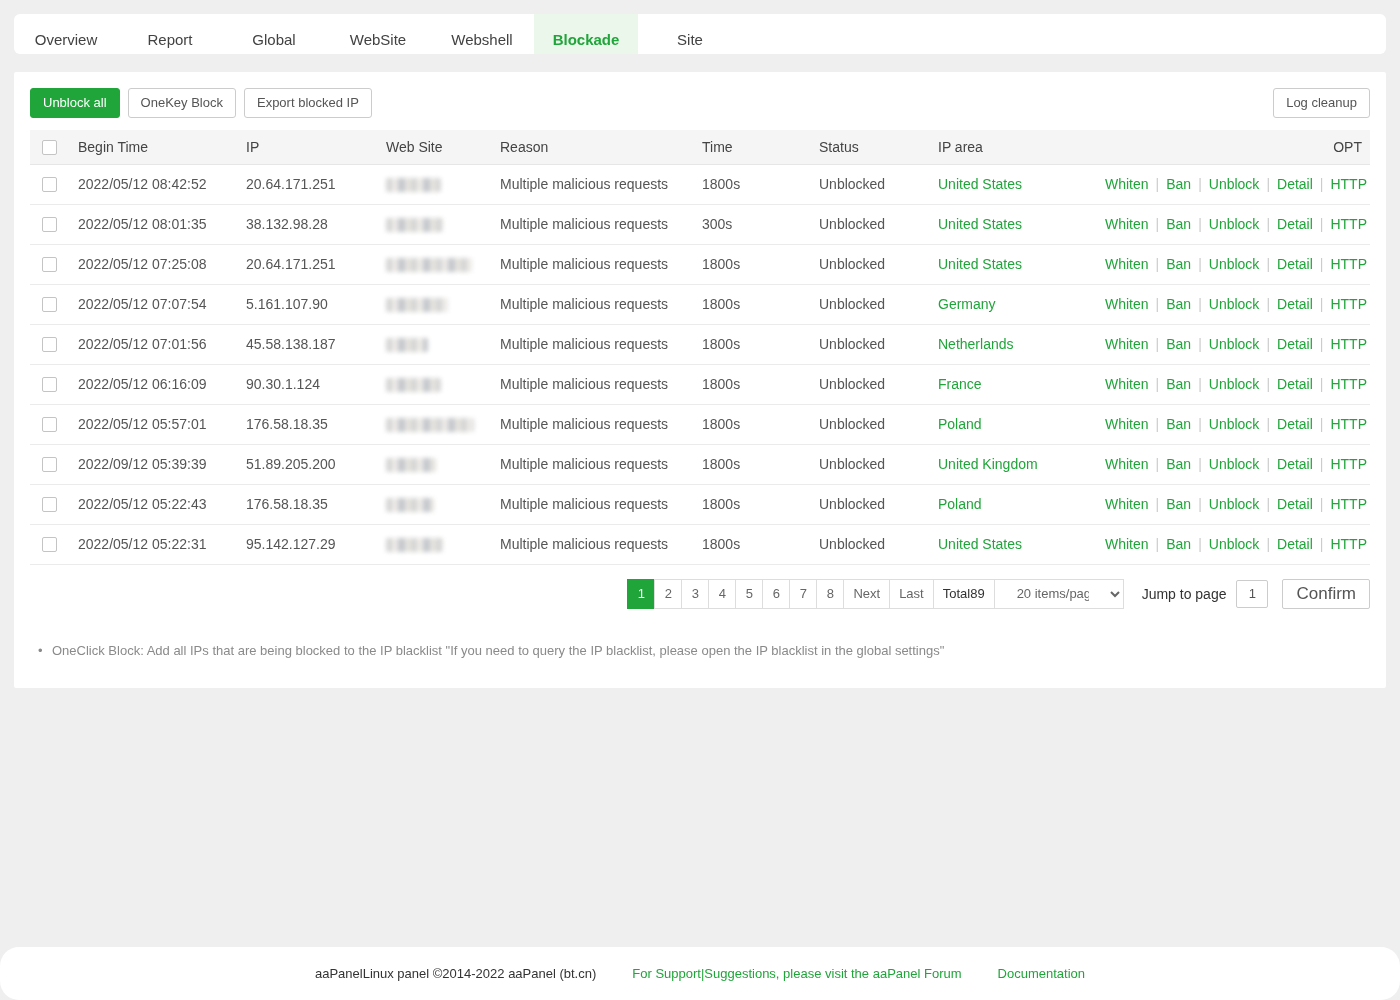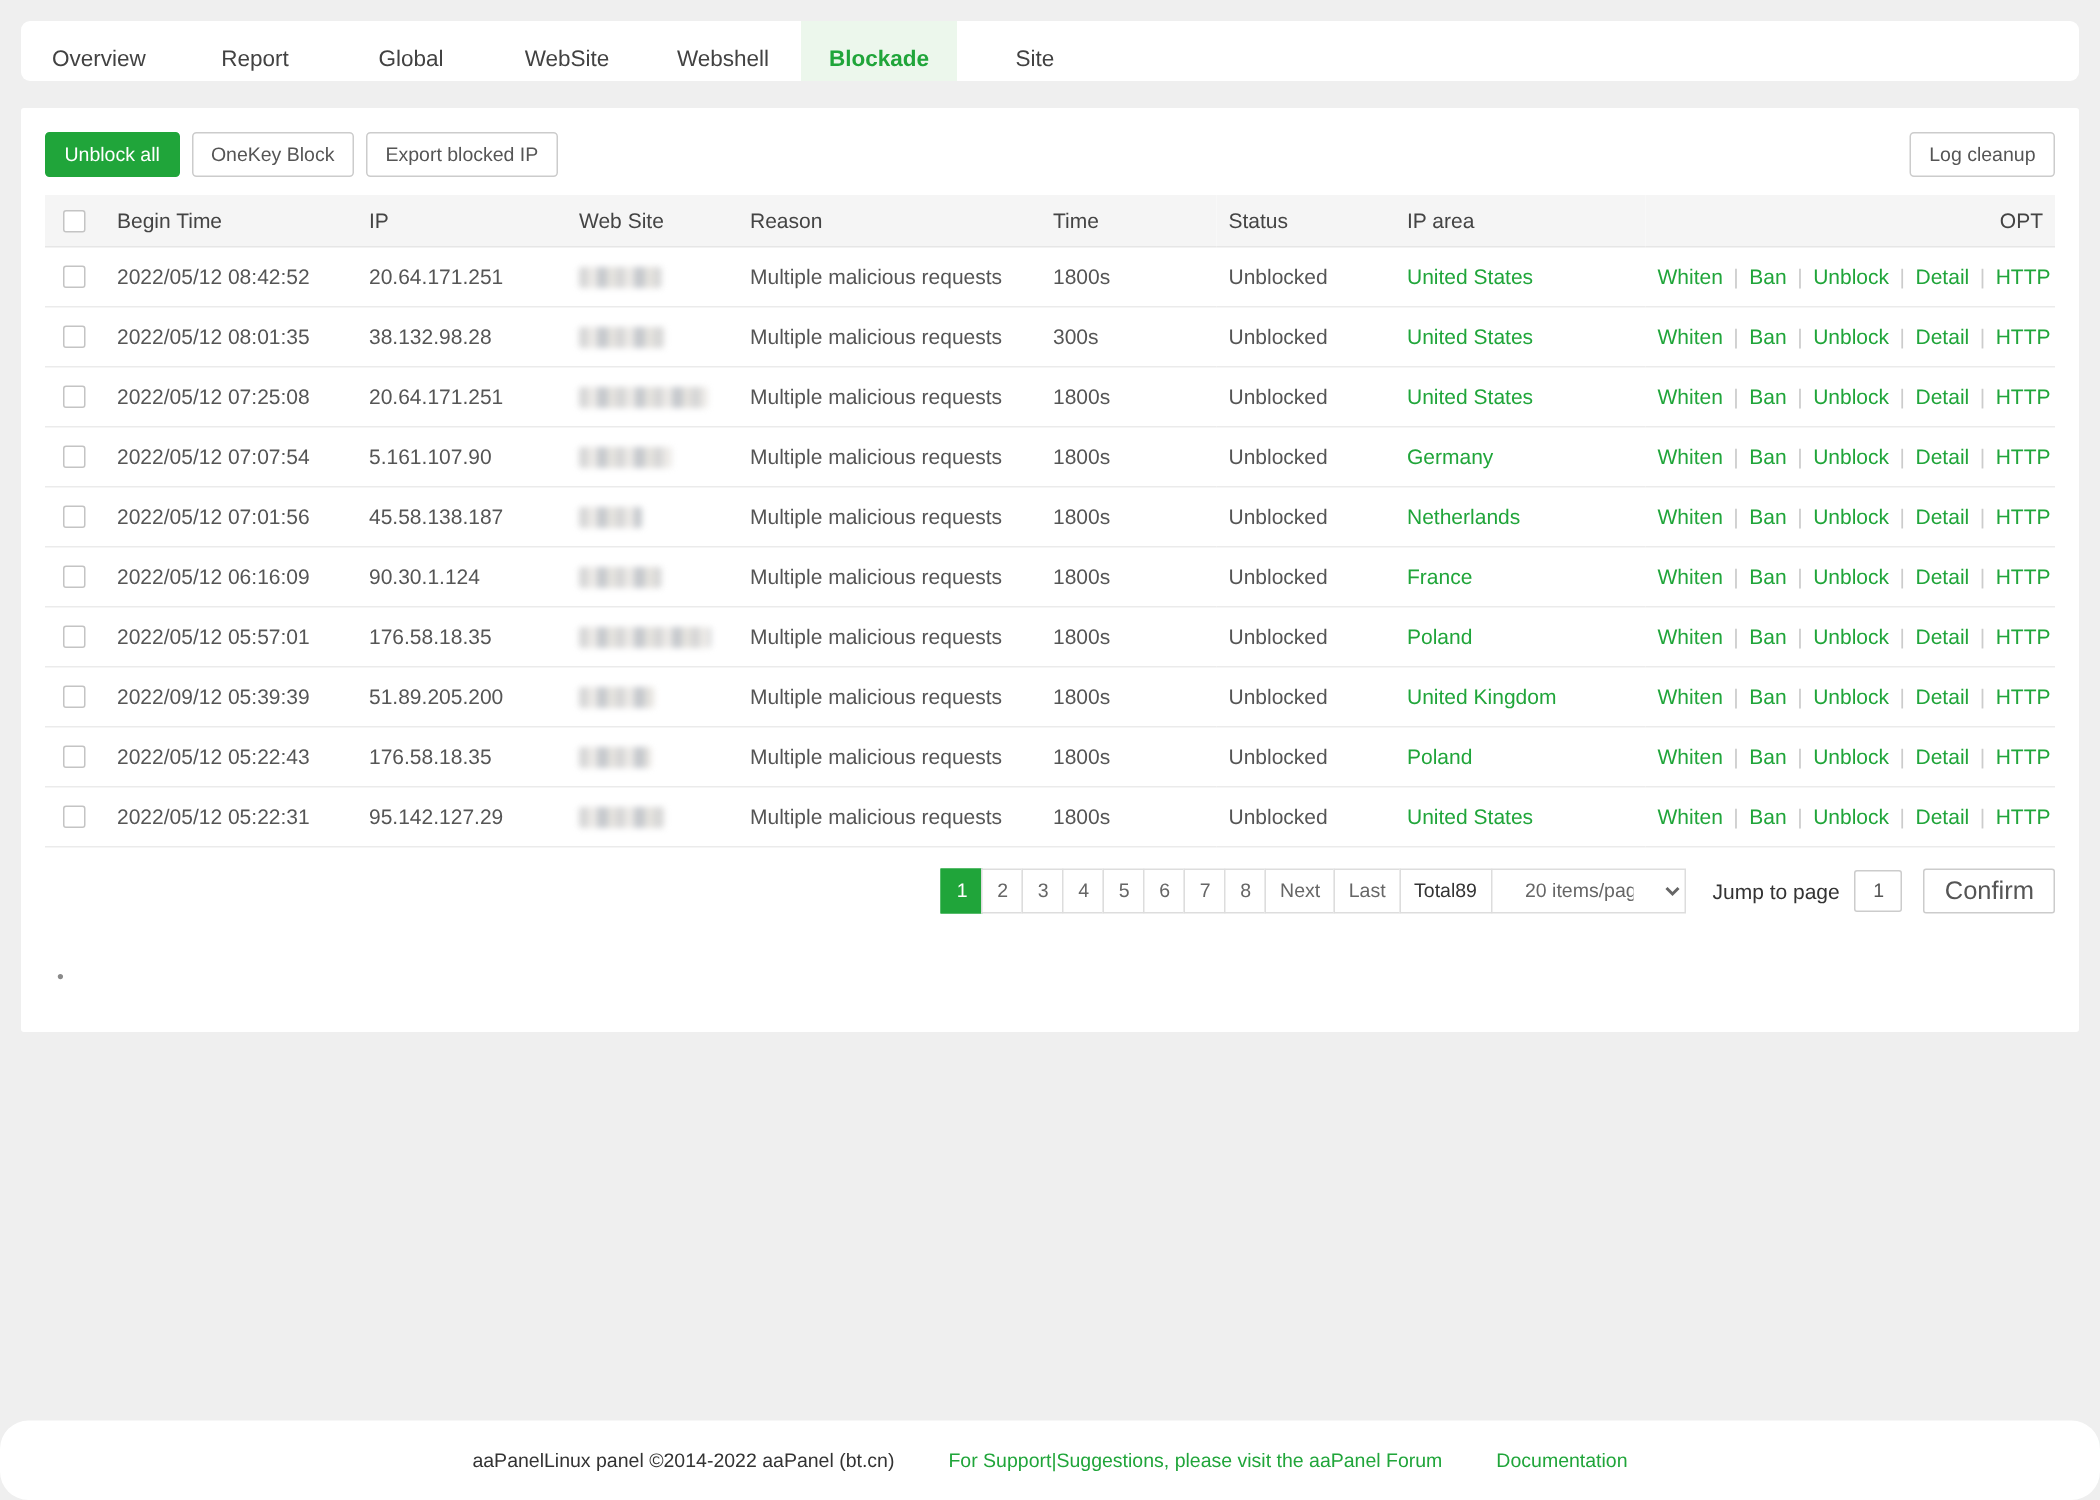--- a/index.html
+++ b/index.html
@@ -267,20 +267,21 @@
         <div class="page-cell total">Total89</div>
         <select class="per-page"><option>20 items/page</option></select>
       </div>
     <span class="jump-label">Jump to page</span>
     <input class="jump-input" value="1" style="">
     <button class="confirm-btn">Confirm</button>
   </div>
 
   <div class="note">
     <span class="bullet">•</span>
+    <span>OneClick Block: Add all IPs that are being blocked to the IP blacklist "If you need to query the IP blacklist, please open the IP blacklist in the global settings"</span>
   </div>
 </div>
 
 <div class="footer">
   <span class="copy">aaPanelLinux panel ©2014-2022 aaPanel (bt.cn)</span>
   <a>For Support|Suggestions, please visit the aaPanel Forum</a>
   <a>Documentation</a>
 </div>
 
 </body></html>

